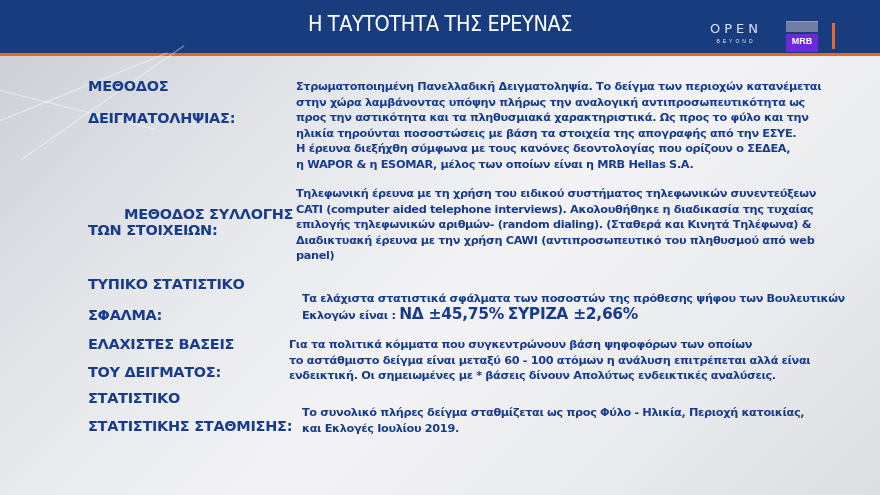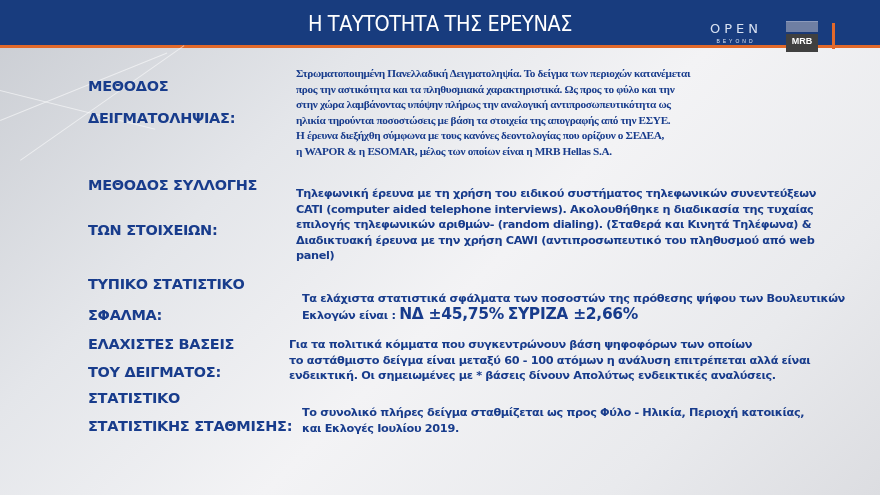--- a/index.html
+++ b/index.html
@@ -2,38 +2,38 @@
 <html><head>
   <meta charset="utf-8">
   <style>
     html, body { margin: 0; padding: 0; }
     body {
       width: 880px; height: 495px; overflow: hidden; position: relative;
       font-family: "Liberation Sans", "DejaVu Sans", sans-serif;
       background: linear-gradient(135deg, #c9ccd2 0%, #e4e6ea 30%, #f3f3f5 55%, #e9eaed 80%, #dcdde1 100%);
     }
     .header {
-      position: absolute; left: 0; top: 0; width: 880px; height: 48px;
+      position: absolute; left: 0; top: 0; width: 880px; height: 56px;
       background: #183c7e;
       border-bottom: 3px solid #e2692a;
       box-sizing: border-box;
     }
     .title {
       position: absolute; left: 0; width: 880px; top: 12px; text-align: center;
       color: #ffffff; font-family: "DejaVu Sans", sans-serif; font-size: 21px;
       letter-spacing: -0.5px; font-weight: normal; transform: scaleX(0.92);
     }
     .logo-open {
       position: absolute; left: 706px; top: 22px; width: 60px; text-align: center; color: #d9e2f2;
     }
     .logo-open .main { font-family: "DejaVu Sans", sans-serif; font-size: 13px; letter-spacing: 4px; line-height: 13px; }
     .logo-open .sub { font-size: 5px; letter-spacing: 3px; margin-top: 3px; }
     .logo-mrb {
       position: absolute; left: 786px; top: 21px; width: 32px; height: 30px;
-      background: #404040; border-top: 1px solid #8c9abb;
+      background: #6d28d9; border-top: 1px solid #8c9abb;
     }
     .logo-mrb .band { position:absolute; left:0; top:0; width:32px; height:10px; background:#6f7fa3; border-bottom:2px solid #1a3a78; }
     .logo-mrb .txt { position:absolute; left:0; top:14px; width:32px; text-align:center; color:#fff; font-weight:bold; font-size:9px; font-family:"Liberation Sans", sans-serif; }
     .vbar { position: absolute; left: 832px; top: 23px; width: 3px; height: 26px; background: #e2692a; }
     .deco-line { position: absolute; height: 1px; background: rgba(255,255,255,0.55); transform-origin: 0 0; }
 
     .label {
       position: absolute; left: 88px; color: #183c8c; font-weight: bold;
       font-family: "DejaVu Sans", sans-serif; font-size: 14.5px; letter-spacing: -0.3px;
       white-space: nowrap;
@@ -61,33 +61,33 @@
   </div>
   <div class="vbar"></div>
 </div>
 
 <div class="deco-line" style="left:0;top:120px;width:180px;transform:rotate(-22deg);"></div>
 <div class="deco-line" style="left:20px;top:160px;width:200px;transform:rotate(-35deg);"></div>
 <div class="deco-line" style="left:0;top:90px;width:160px;transform:rotate(14deg);"></div>
 
 <div class="label" style="top:78px;">ΜΕΘΟΔΟΣ</div>
 <div class="label" style="top:110px;">ΔΕΙΓΜΑΤΟΛΗΨΙΑΣ:</div>
-<div class="label" style="top:177px;">ΜΕΘΟΔΟΣ ΣΥΛΛΟΓΗΣ</div>
+<div class="label" style="top:206px;margin-left:36px;">ΜΕΘΟΔΟΣ ΣΥΛΛΟΓΗΣ</div>
 <div class="label" style="top:222px;">ΤΩΝ ΣΤΟΙΧΕΙΩΝ:</div>
 <div class="label" style="top:276px;">ΤΥΠΙΚΟ ΣΤΑΤΙΣΤΙΚΟ</div>
 <div class="label" style="top:307px;">ΣΦΑΛΜΑ:</div>
 <div class="label" style="top:336px;">ΕΛΑΧΙΣΤΕΣ ΒΑΣΕΙΣ</div>
 <div class="label" style="top:364px;">ΤΟΥ ΔΕΙΓΜΑΤΟΣ:</div>
 <div class="label" style="top:390px;">ΣΤΑΤΙΣΤΙΚΟ</div>
 <div class="label" style="top:418px;">ΣΤΑΤΙΣΤΙΚΗΣ ΣΤΑΘΜΙΣΗΣ:</div>
 
-<div class="para" style="top:66px;font-family:Liberation Serif, serif;">
+<div class="para" style="top:79px;">
   <div>Στρωματοποιημένη Πανελλαδική Δειγματοληψία. Το δείγμα των περιοχών κατανέμεται</div>
+  <div>στην χώρα λαμβάνοντας υπόψην πλήρως την αναλογική αντιπροσωπευτικότητα ως</div>
   <div>προς την αστικότητα και τα πληθυσμιακά χαρακτηριστικά.  Ως προς το φύλο και την</div>
-  <div>στην χώρα λαμβάνοντας υπόψην πλήρως την αναλογική αντιπροσωπευτικότητα ως</div>
   <div>ηλικία τηρούνται ποσοστώσεις με βάση τα στοιχεία της απογραφής από την ΕΣΥΕ.</div>
   <div>Η έρευνα διεξήχθη σύμφωνα με τους κανόνες δεοντολογίας που ορίζουν ο ΣΕΔΕΑ,</div>
   <div>η WAPOR &amp; η ESOMAR, μέλος των οποίων είναι η MRB Hellas S.A.</div>
 </div>
 
 <div class="para" style="top:186px;">
   <div>Τηλεφωνική έρευνα με τη χρήση του ειδικού συστήματος τηλεφωνικών συνεντεύξεων</div>
   <div>CATI (computer aided telephone interviews). Ακολουθήθηκε η διαδικασία της τυχαίας</div>
   <div>επιλογής τηλεφωνικών αριθμών- (random dialing). (Σταθερά και Κινητά Τηλέφωνα) &amp;</div>
   <div>Διαδικτυακή έρευνα με την χρήση CAWI (αντιπροσωπευτικό του πληθυσμού από web</div>

